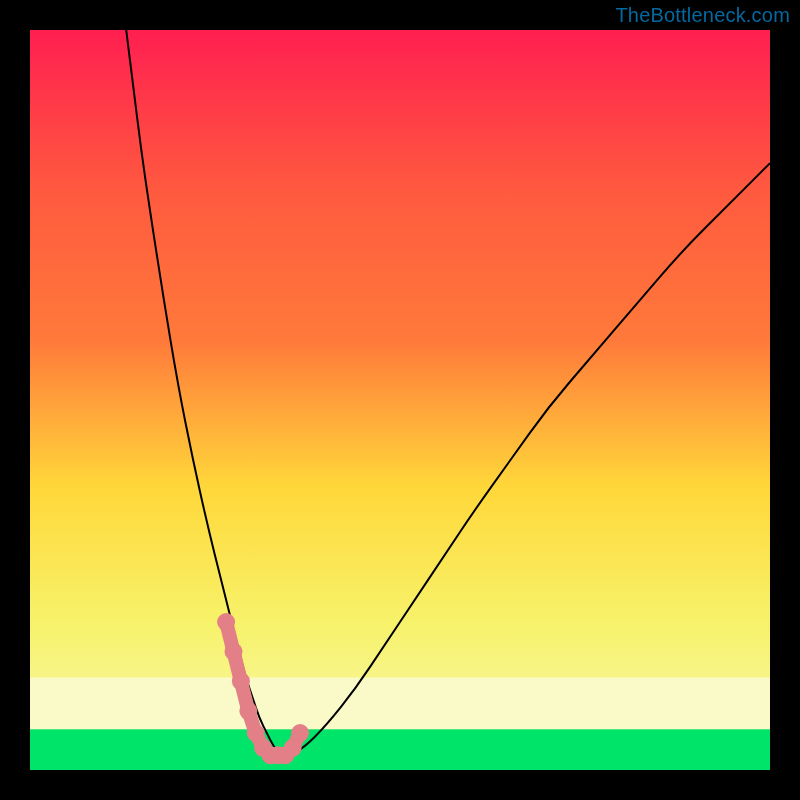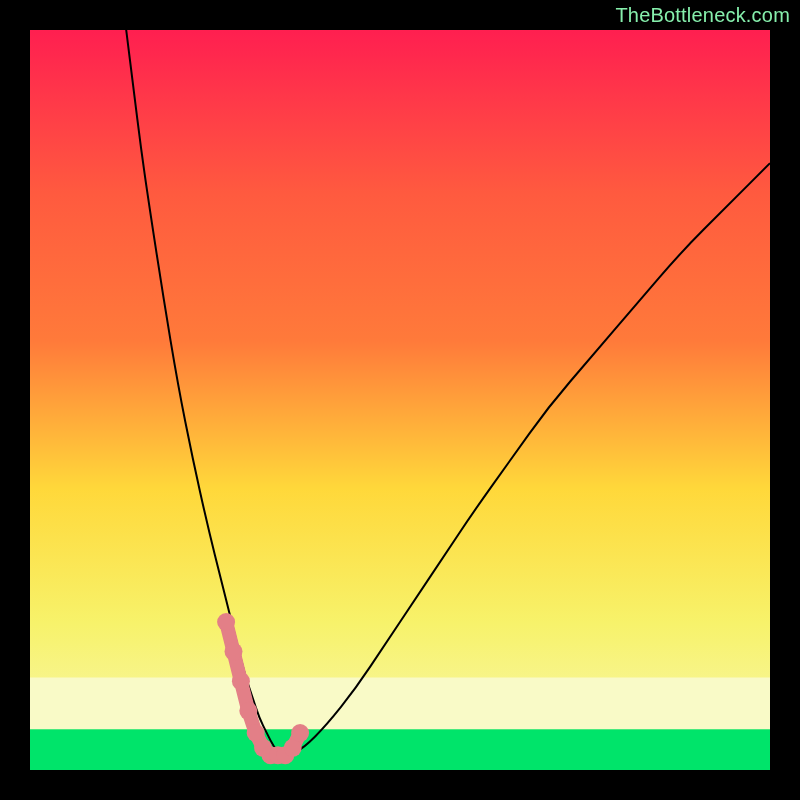--- a/index.html
+++ b/index.html
@@ -13,21 +13,21 @@
   }
   .stage {
     position: relative;
     width: 800px;
     height: 800px;
   }
   .watermark {
     position: absolute;
     top: 4px;
     right: 10px;
-    color: #86efac;
+    color: #0369a1;
     font-size: 20px;
     font-weight: 500;
     letter-spacing: 0.2px;
     z-index: 5;
   }
   svg.chart {
     position: absolute;
     left: 0;
     top: 0;
     width: 800px;

